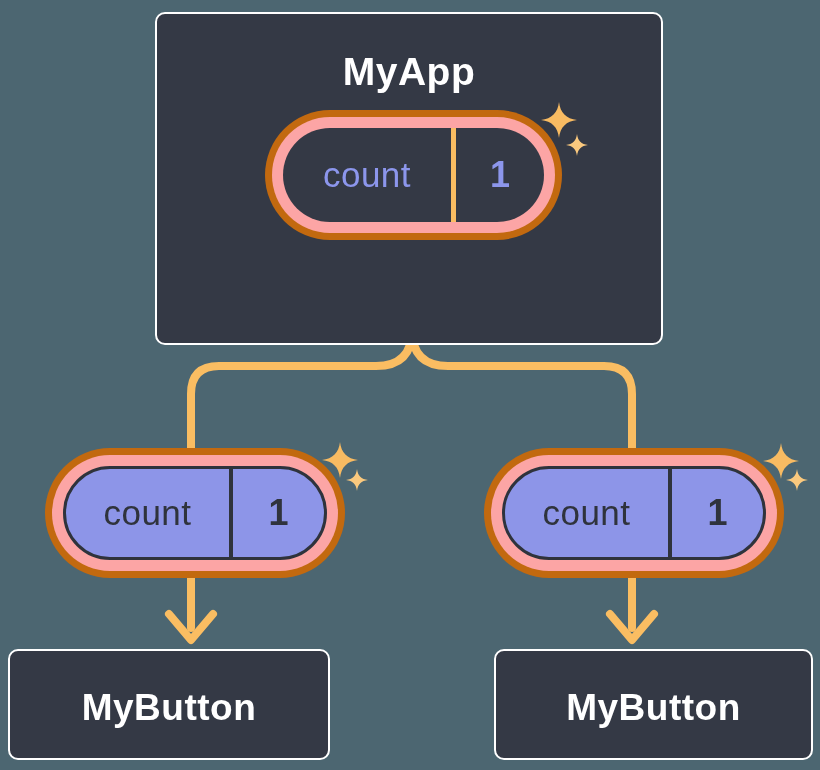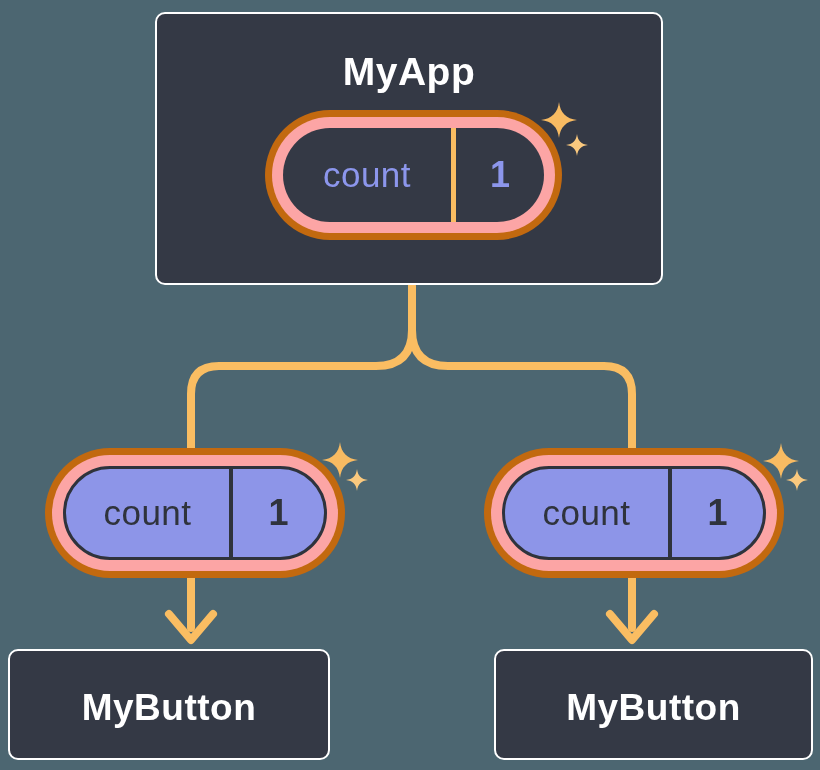--- a/index.html
+++ b/index.html
@@ -23,21 +23,21 @@
     border-radius: 10px;
     box-sizing: border-box;
   }
   .card-title {
     position: absolute; left: 0; width: 100%;
     text-align: center;
     color: #FFFFFF;
     font-weight: 600;
     letter-spacing: 0.5px;
   }
-  .root-card { left: 155px; top: 12px; width: 508px; height: 273px; }
+  .root-card { left: 155px; top: 12px; width: 508px; height: 333px; }
   .root-card .card-title { top: 36px; font-size: 39px; }
 
   .child-card { top: 649px; width: 322px; height: 111px; padding-left: 17px; }
   .child-card.left  { left: 8px; }
   .child-card.right { left: 494px; width: 319px; }
   .child-card .card-title { top: 36px; font-size: 37px; }
 
   
   .pill {
     position: absolute;

